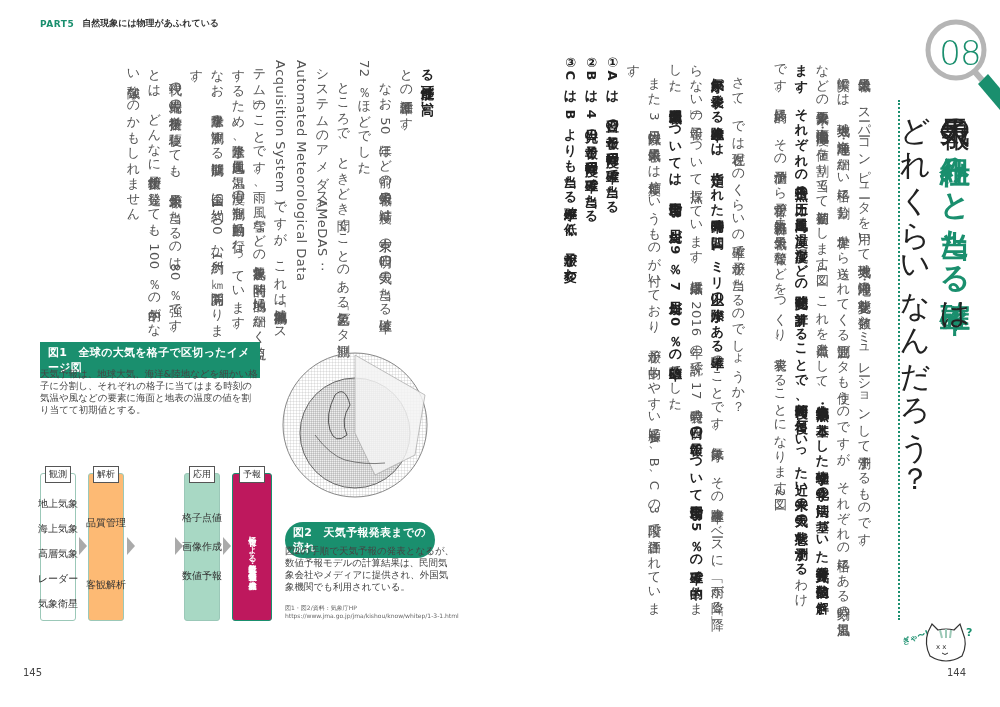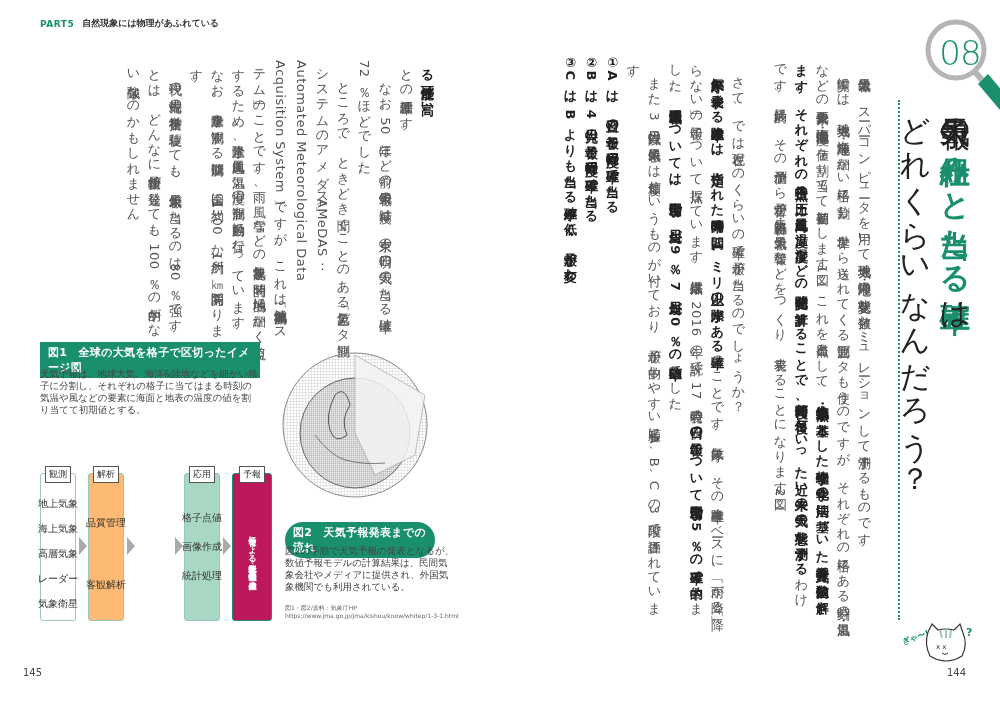--- a/index.html
+++ b/index.html
@@ -169,21 +169,21 @@
     </div>
     <div class="arrow" style="left:87px"></div>
 
     <div class="arrow" style="left:135px"></div>
 
     <div class="stage" style="left:144px; background:#a8d8c4;">
       <span class="stage-label">応用</span>
       <div class="stage-items" style="top:30px; bottom:30px;">
         <span class="stage-item">格子点値</span>
         <span class="stage-item">画像作成</span>
-        <span class="stage-item">統計処理</span>
+        <span class="stage-item">数値予報</span>
       </div>
     </div>
     <div class="arrow" style="left:183px"></div>
 
     <div class="stage" style="left:192px; width:40px; background:#be185d; border-color:#1a8f6e;">
       <span class="stage-label">予報</span>
       <div class="final-vertical">予報官による気象監視・分析、天気予報・警報等の作成・発表</div>
     </div>
   </div>
 

